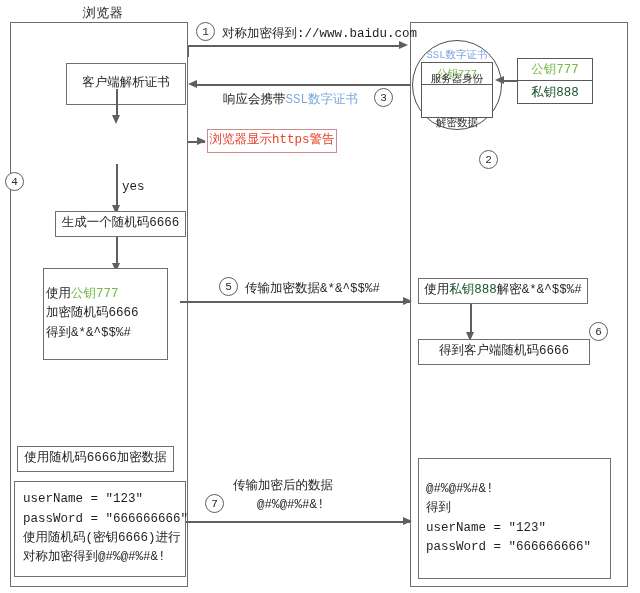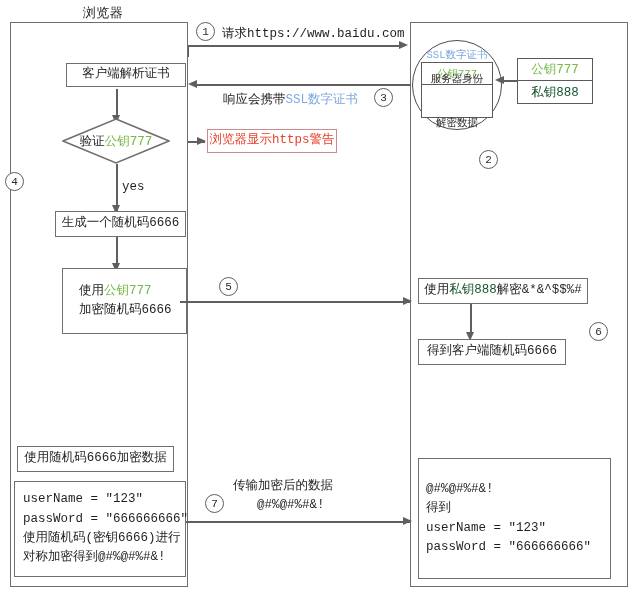--- a/index.html
+++ b/index.html
@@ -198,66 +198,62 @@
 <div id="canvas">
 
   <div class="abs panel-title" style="left:48px; top:4px; width:110px;">浏览器</div>
 
   <div class="abs panel" style="left:10px; top:22px; width:178px; height:565px;"></div>
   <div class="abs panel" style="left:410px; top:22px; width:218px; height:565px;"></div>
 
   <div class="abs hline" style="left:188px; top:45px; width:212px;"></div>
   <div class="abs arrow-r" style="left:399px; top:41px;"></div>
   <div class="abs step" style="left:196px; top:22px;">1</div>
-  <div class="abs flow-label" style="left:222px; top:25px;">请求https://www.baidu.com</div>
+  <div class="abs flow-label" style="left:222px; top:25px;">对称加密得到://www.baidu.com</div>
 
   <div class="abs vline" style="left:187.5px; top:45px; height:12px;"></div>
 
   <div class="abs hline" style="left:196px; top:84px; width:214px;"></div>
   <div class="abs arrow-l" style="left:188px; top:80px;"></div>
   <div class="abs step" style="left:374px; top:88px;">3</div>
   <div class="abs flow-label" style="left:223px; top:91px;"><span class="dark">响应会携带</span><span class="blue">SSL数字证书</span></div>
 
-  <div class="abs box center" style="left:66px; top:63px; width:120px; height:24px;">客户端解析证书</div>
+  <div class="abs box center" style="left:66px; top:63px; width:120px; height:42px;">客户端解析证书</div>
 
   <div class="abs vline" style="left:116px; top:89px; height:28px;"></div>
   <div class="abs arrow-d" style="left:112px; top:115px;"></div>
 
-  <div class="abs diamond-wrap" style="left:62px; top:118px; width:108px; height:46px;">
-    <svg class="diamond-shape" viewBox="0 0 108 46" preserveAspectRatio="none">
-      <polygon points="54,1 107,23 54,45 1,23" fill="#ffffff" stroke="#6f6f6f" stroke-width="1.6"></polygon>
-    </svg>
-    <div class="diamond-label"><span>验证</span><span class="green">公钥777</span></div>
-  </div>
 
   <div class="abs no-label" style="left:170px; top:132px;margin-left:48px;">no</div>
   <div class="abs hline" style="left:188px; top:141px; width:17px;"></div>
   <div class="abs arrow-r" style="left:197px; top:137px;"></div>
 
   <div class="abs box warn center" style="left:207px; top:129px; width:130px; height:24px;">浏览器显示https警告</div>
 
   <div class="abs vline" style="left:116px; top:164px; height:49px;"></div>
   <div class="abs yes-label" style="left:122px; top:180px;">yes</div>
   <div class="abs arrow-d" style="left:112px; top:205px;"></div>
 
   <div class="abs step" style="left:5px; top:172px;">4</div>
 
   <div class="abs box center" style="left:55px; top:211px; width:131px; height:26px;">生成一个随机码6666</div>
 
   <div class="abs vline" style="left:116px; top:237px; height:29px;"></div>
   <div class="abs arrow-d" style="left:112px; top:263px;"></div>
 
-  <div class="abs box left" style="left:62px; top:268px; width:125px; height:66px; padding-left:16px;">
+  <div class="abs box left" style="left:43px; top:268px; width:125px; height:92px; padding-left:2px;">
     <span class="note-line"><span>使用</span><span class="green">公钥777</span></span>
     <span class="note-line">加密随机码6666</span>
+    <span class="note-line">得到&amp;*&amp;^$$%#</span>
   </div>
 
   <div class="abs hline" style="left:180px; top:301px; width:230px;"></div>
   <div class="abs arrow-r" style="left:403px; top:297px;"></div>
   <div class="abs step" style="left:219px; top:277px;">5</div>
+  <div class="abs flow-label" style="left:245px; top:280px;">传输加密数据&amp;*&amp;^$$%#</div>
 
   <div class="abs cert-circle" style="left:412px; top:40px; width:90px; height:90px;"></div>
   <div class="abs cert-title blue" style="left:412px; top:48px; width:90px;">SSL数字证书</div>
   <div class="abs cert-box" style="left:421px; top:62px; width:72px; height:56px;">
     <div class="cert-row divider green" style="height:22px;">公钥777</div>
     <div class="cert-row cert-row-2" style="height:33px;gap:28px;">
       <span>服务器身份</span>
       <span>解密数据</span>
     </div>
   </div>
@@ -272,21 +268,21 @@
 
   <div class="abs step" style="left:479px; top:150px;">2</div>
 
   <div class="abs box center" style="left:418px; top:278px; width:170px; height:26px;">
     <span><span>使用</span><span class="red">私钥888</span><span>解密&amp;*&amp;^$$%#</span></span>
   </div>
 
   <div class="abs vline" style="left:470px; top:304px; height:30px;"></div>
   <div class="abs arrow-d" style="left:466px; top:332px;"></div>
 
-  <div class="abs box center" style="left:418px; top:339px; width:148px; height:26px;">得到客户端随机码6666</div>
+  <div class="abs box center" style="left:418px; top:339px; width:172px; height:26px;">得到客户端随机码6666</div>
 
   <div class="abs step" style="left:589px; top:322px;">6</div>
 
   <div class="abs box center" style="left:17px; top:446px; width:157px; height:26px;">使用随机码6666加密数据</div>
 
   <div class="abs box left" style="left:14px; top:481px; width:172px; height:96px; padding-left:8px;">
     <span class="note-line">userName = "123"</span>
     <span class="note-line">passWord = "666666666"</span>
     <span class="note-line">使用随机码(密钥6666)进行</span>
     <span class="note-line">对称加密得到@#%@#%#&amp;!</span>

